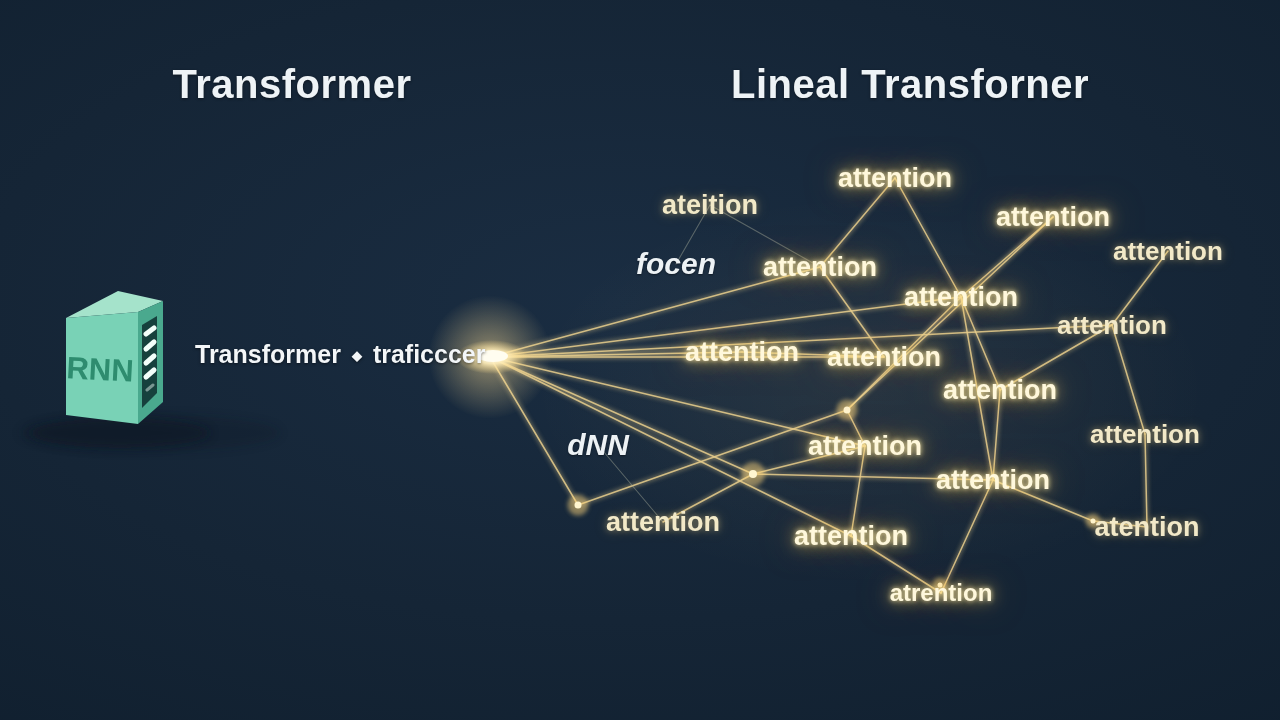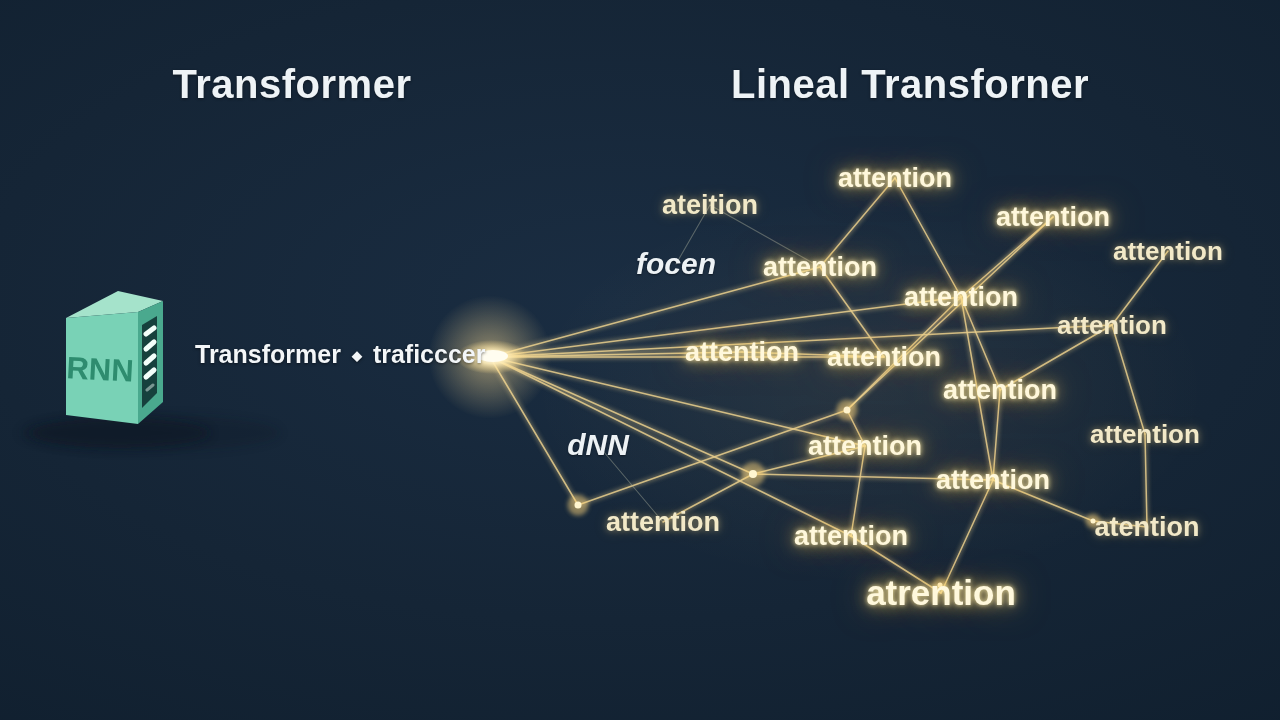--- a/index.html
+++ b/index.html
@@ -200,21 +200,21 @@
       <div class="lbl glow" style="left: 742px; top: 352px; font-size: 27px;">attention</div>
       <div class="lbl glow" style="left: 884px; top: 357px; font-size: 27px;">attention</div>
       <div class="lbl glow" style="left: 1000px; top: 390px; font-size: 27px;">attention</div>
       <div class="lbl soft" style="left: 1145px; top: 434px; font-size: 26px;">attention</div>
       <div class="lbl plain" style="left: 598px; top: 445px; font-size: 30px;">dNN</div>
       <div class="lbl glow" style="left: 865px; top: 446px; font-size: 27px;">attention</div>
       <div class="lbl glow" style="left: 993px; top: 480px; font-size: 27px;">attention</div>
       <div class="lbl soft" style="left: 663px; top: 522px; font-size: 27px;">attention</div>
       <div class="lbl glow" style="left: 851px; top: 536px; font-size: 27px;">attention</div>
       <div class="lbl soft" style="left: 1147px; top: 527px; font-size: 27px;">atention</div>
-      <div class="lbl glow" style="left: 941px; top: 593px; font-size: 35px;">atrention</div>
+      <div class="lbl glow" style="left: 941px; top: 593px; font-size: 24px;">atrention</div>
     </div>
 
   <div class="hub-caption">
     <span>Transformer</span>
     <span class="diamond">◆</span>
     <span>traficccer</span>
   </div>
 
 </div>
 

